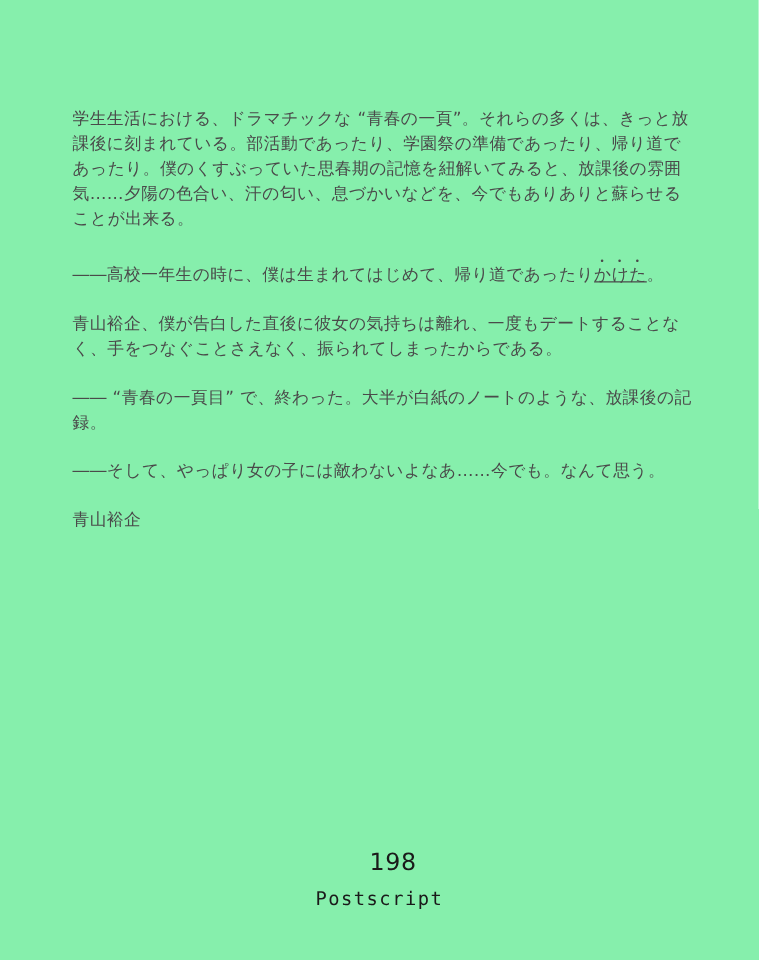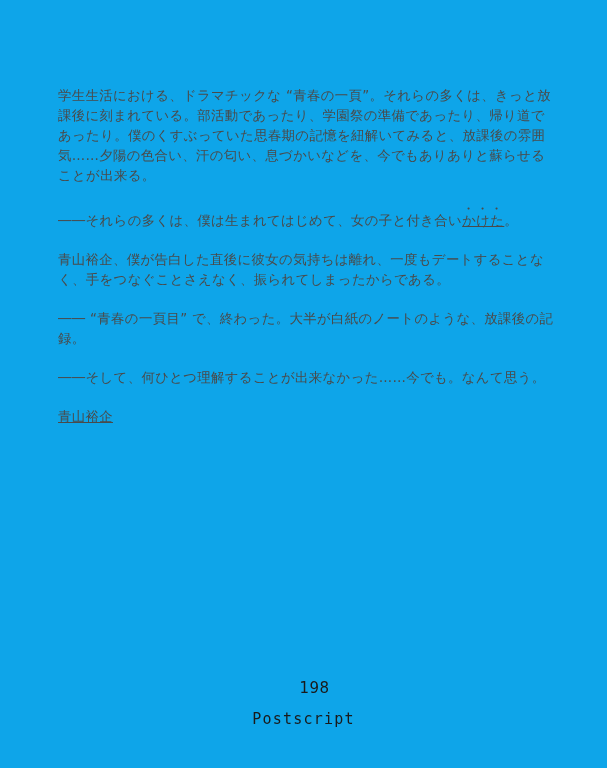--- a/index.html
+++ b/index.html
@@ -1,53 +1,53 @@
 <!DOCTYPE html>
 <html><head>
   <meta charset="utf-8">
   <style>
     * { box-sizing: border-box; margin: 0; padding: 0; }
     html, body {
       width: 607px; height: 768px; background: #ffffff; overflow: hidden;
     }
     .page {
-      position: relative; width: 607px; height: 768px; background: #0ea5e9;
+      position: relative; width: 607px; height: 768px; background: #86efac;
     }
     .body-text {
       position: absolute; left: 58px; top: 86px; width: 500px;
       font-family: "DejaVu Sans", sans-serif;
       font-size: 13.4px;
       line-height: 20px;
       color: #4a4a4a;
       letter-spacing: 0.35px;
     }
     .para { margin-bottom: 19px; white-space: normal; word-break: break-all; }
     .em-dots { text-emphasis: dot; -webkit-text-emphasis: dot; text-emphasis-position: over; text-decoration: underline; -webkit-text-emphasis-position: over; }
-    .signature { margin-top: 0; text-decoration: underline; }
+    .signature { margin-top: 0; }
     .page-number {
       position: absolute; left: 0; width: 607px; top: 679px;
       text-align: center;
       font-family: "DejaVu Sans", sans-serif;
-      font-size: 15px; color: #1a1a1a; letter-spacing: 0.5px; padding-left: 22px;
+      font-size: 19px; color: #1a1a1a; letter-spacing: 0.5px; padding-left: 22px;
     }
     .section-title {
       position: absolute; left: 0; width: 607px; top: 710px;
       text-align: center;
       font-family: "DejaVu Sans Mono", monospace;
       font-size: 15px; color: #1a1a1a; letter-spacing: 1.2px;
     }
   </style>
 </head>
 <body>
 
 <div class="page">
   <div class="body-text">
     <p class="para">学生生活における、ドラマチックな “青春の一頁”。それらの多くは、きっと放課後に刻まれている。部活動であったり、学園祭の準備であったり、帰り道であったり。僕のくすぶっていた思春期の記憶を紐解いてみると、放課後の雰囲気……夕陽の色合い、汗の匂い、息づかいなどを、今でもありありと蘇らせることが出来る。</p>
-    <p class="para"><span>――それらの多くは、僕は生まれてはじめて、女の子と付き合い</span><span class="em-dots">かけた</span><span>。</span></p>
+    <p class="para"><span>――高校一年生の時に、僕は生まれてはじめて、帰り道であったり</span><span class="em-dots">かけた</span><span>。</span></p>
     <p class="para">青山裕企、僕が告白した直後に彼女の気持ちは離れ、一度もデートすることなく、手をつなぐことさえなく、振られてしまったからである。</p>
     <p class="para">―― “青春の一頁目” で、終わった。大半が白紙のノートのような、放課後の記録。</p>
-    <p class="para">――そして、何ひとつ理解することが出来なかった……今でも。なんて思う。</p>
+    <p class="para">――そして、やっぱり女の子には敵わないよなあ……今でも。なんて思う。</p>
     <p class="para signature">青山裕企</p>
   </div>
 
   <div class="page-number">198</div>
   <div class="section-title">Postscript</div>
 </div>
 
 </body></html>

